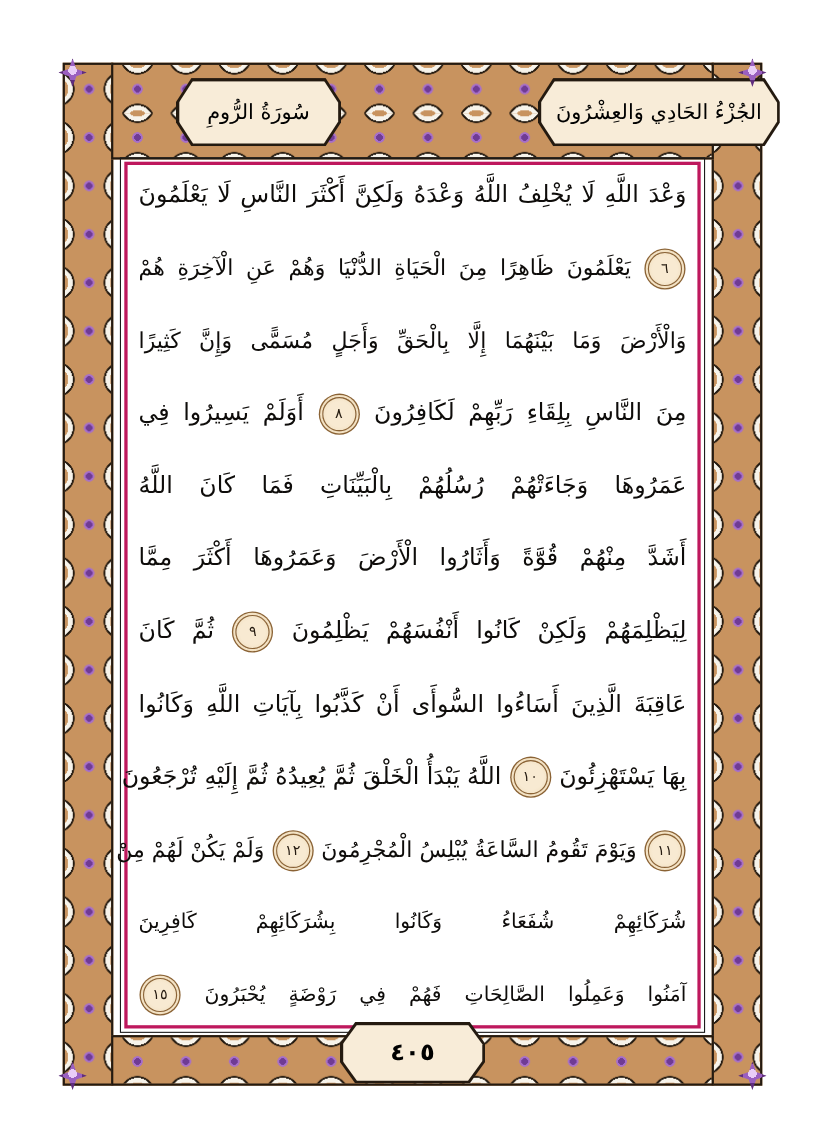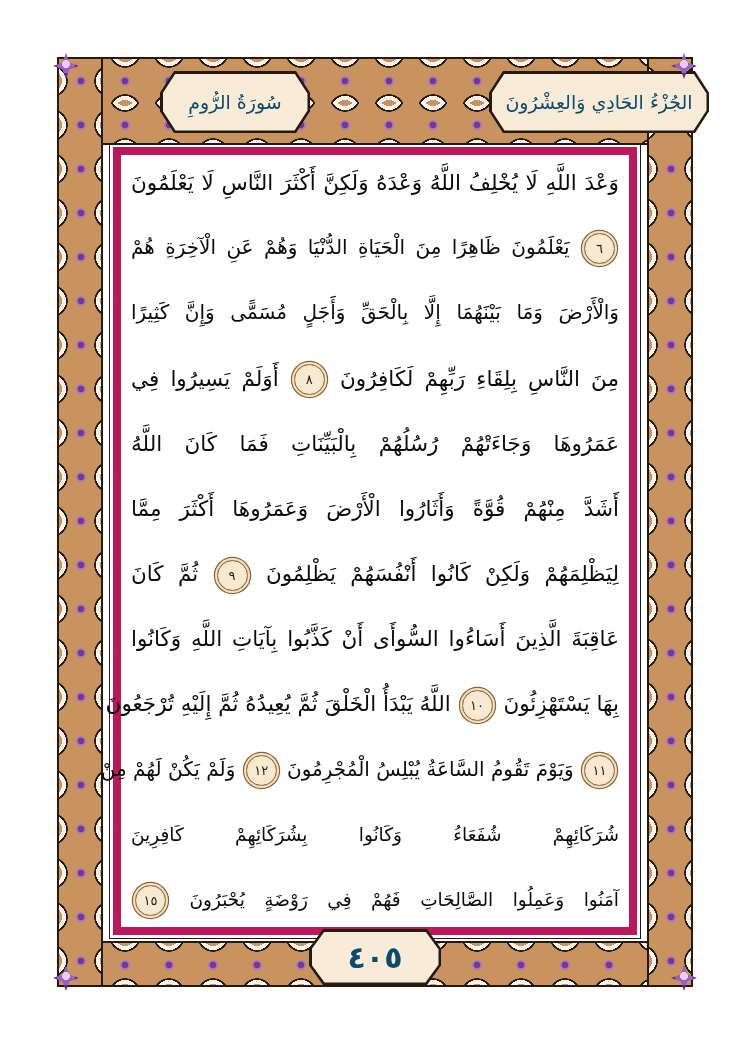--- a/index.html
+++ b/index.html
@@ -30,31 +30,31 @@
     background:radial-gradient(circle at 50% 42%, #e9cdf8 0 4px, #9a5fc0 4px 9px, #5f2d7e 9px 13px);
     clip-path:polygon(50% 0%,63% 37%,100% 50%,63% 63%,50% 100%,37% 63%,0% 50%,37% 37%);}
   .fl-tl{left:-4px;top:-4px;} .fl-tr{right:-4px;top:-4px;}
   .fl-bl{left:-4px;bottom:-4px;} .fl-br{right:-4px;bottom:-4px;}
 
   
   .cartouche{position:absolute;background:#241a10;z-index:4;
     clip-path:polygon(14px 0,calc(100% - 14px) 0,100% 35%,100% 65%,calc(100% - 14px) 100%,14px 100%,0 65%,0 35%);}
   .cartouche .inner{position:absolute;inset:2.5px;background:#f8ecd8;display:flex;align-items:center;justify-content:center;
     clip-path:polygon(13px 0,calc(100% - 13px) 0,100% 35%,100% 65%,calc(100% - 13px) 100%,13px 100%,0 65%,0 35%);
-    color:#0c4a6e;font-size:19px;white-space:nowrap;}
+    color:#000000;font-size:19px;white-space:nowrap;}
   .cart-right{left:386px;top:12px;width:220px;height:62px;}
   .cart-left{left:57px;top:12px;width:150px;height:62px;}
 
   
   .cart-num{left:50%;transform:translateX(-50%);top:872px;width:132px;height:56px;}
-  .cart-num .inner{font-size:30px;font-weight:bold;letter-spacing:4px;}
+  .cart-num .inner{font-size:22px;font-weight:bold;letter-spacing:4px;}
 
   
   .textframe{position:absolute;left:56px;top:90px;width:524px;height:788px;box-sizing:border-box;
-    background:#ffffff;border:8px solid #be185d;outline:1.5px solid #1c1c1c;outline-offset:3px;}
+    background:#ffffff;border:3px solid #be185d;outline:1.5px solid #1c1c1c;outline-offset:3px;}
   .lines{position:absolute;inset:2px 10px;display:flex;flex-direction:column;justify-content:space-between;}
   .qline{height:51px;line-height:51px;direction:rtl;white-space:nowrap;overflow:visible;
     text-align:justify;text-align-last:justify;font-size:21.5px;color:#0e0c0a;}
   .qline:nth-child(11){font-size:18.5px;}
   .qline:nth-child(12){font-size:18.5px;}
   .qline:nth-child(2),.qline:nth-child(3),.qline:nth-child(10),.qline:nth-child(14){font-size:20px;}
   .ayah{display:inline-block;width:29px;height:29px;line-height:29px;text-align:center;vertical-align:middle;
     background:radial-gradient(circle,#f8ead2 55%,#eedbb8 100%);
     border:1px solid #8a6234;border-radius:50%;
     box-shadow:0 0 0 2px #f3e2c4,0 0 0 3.2px #8a6234;

